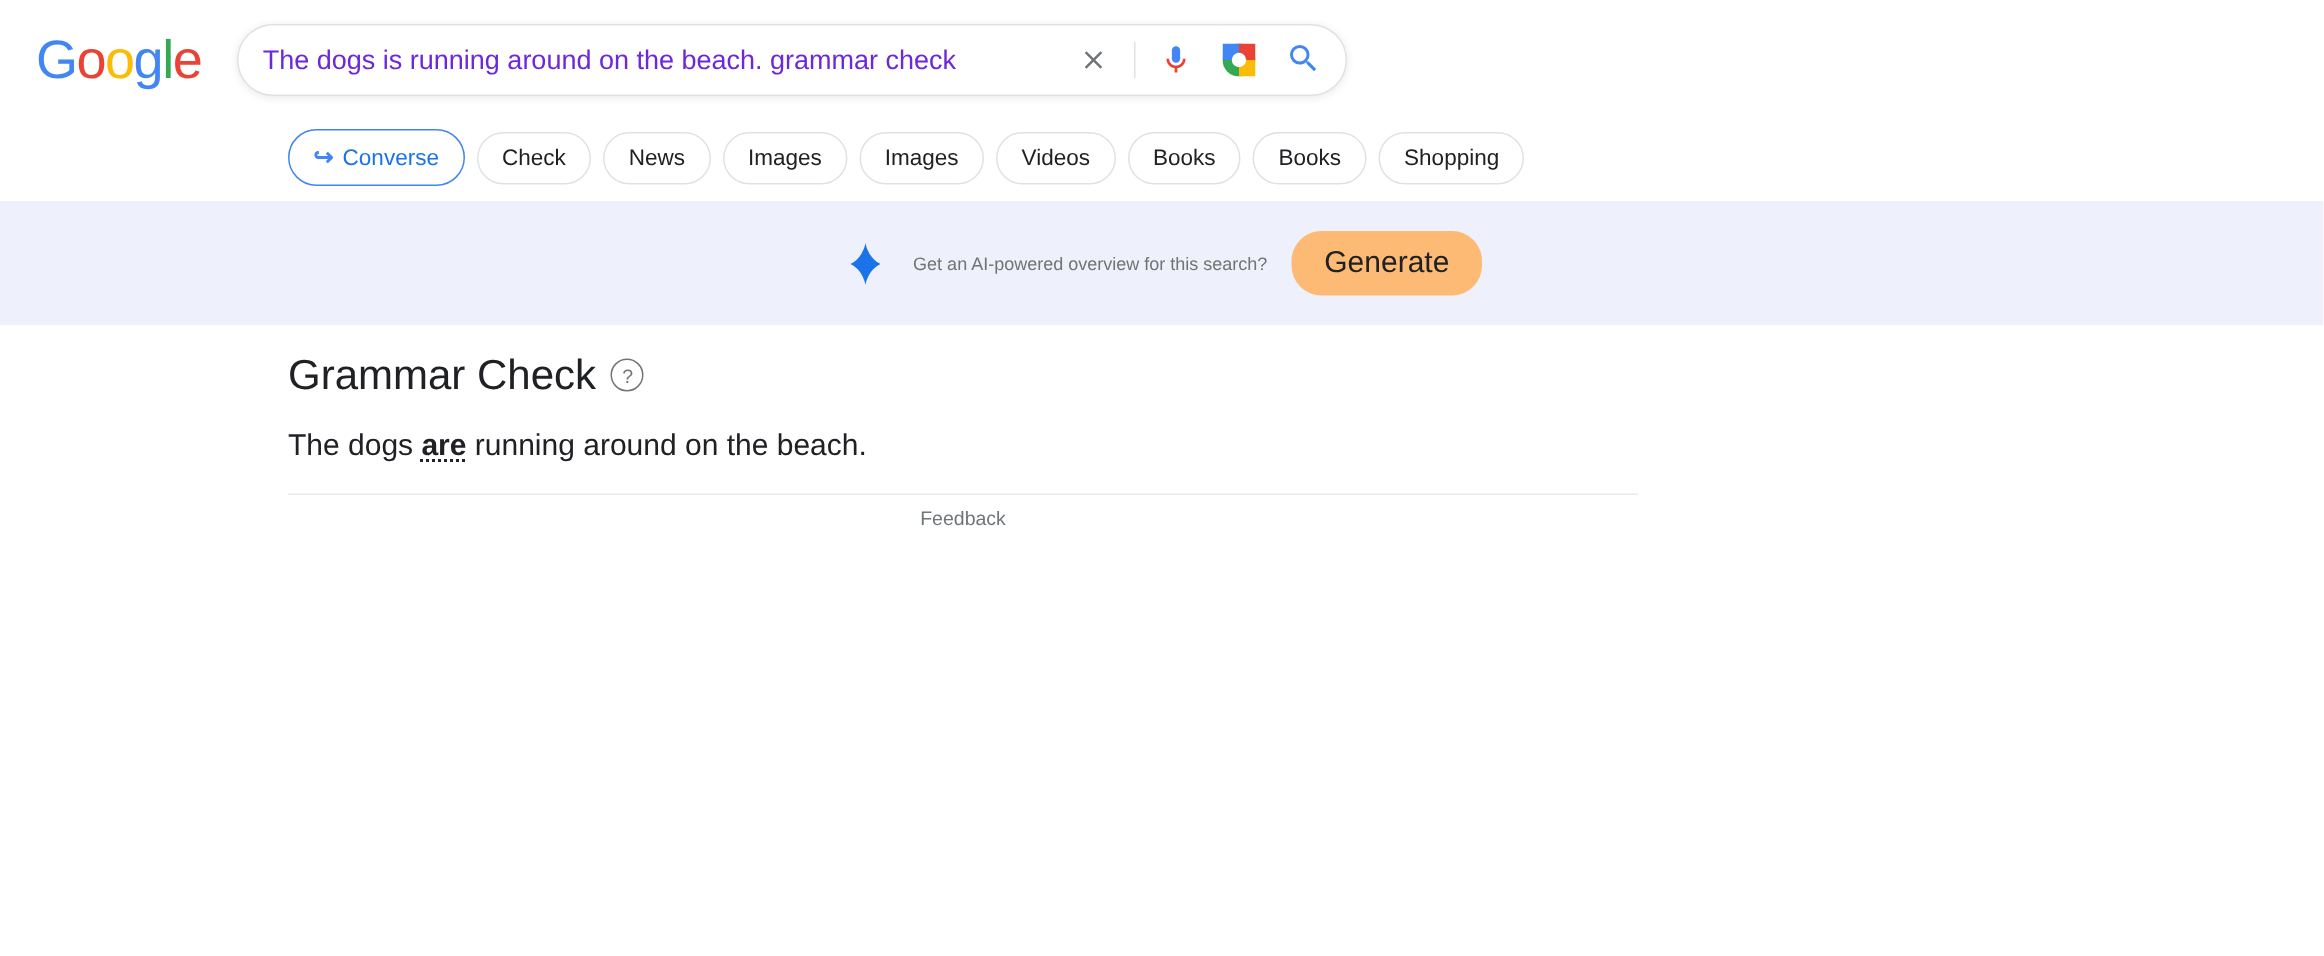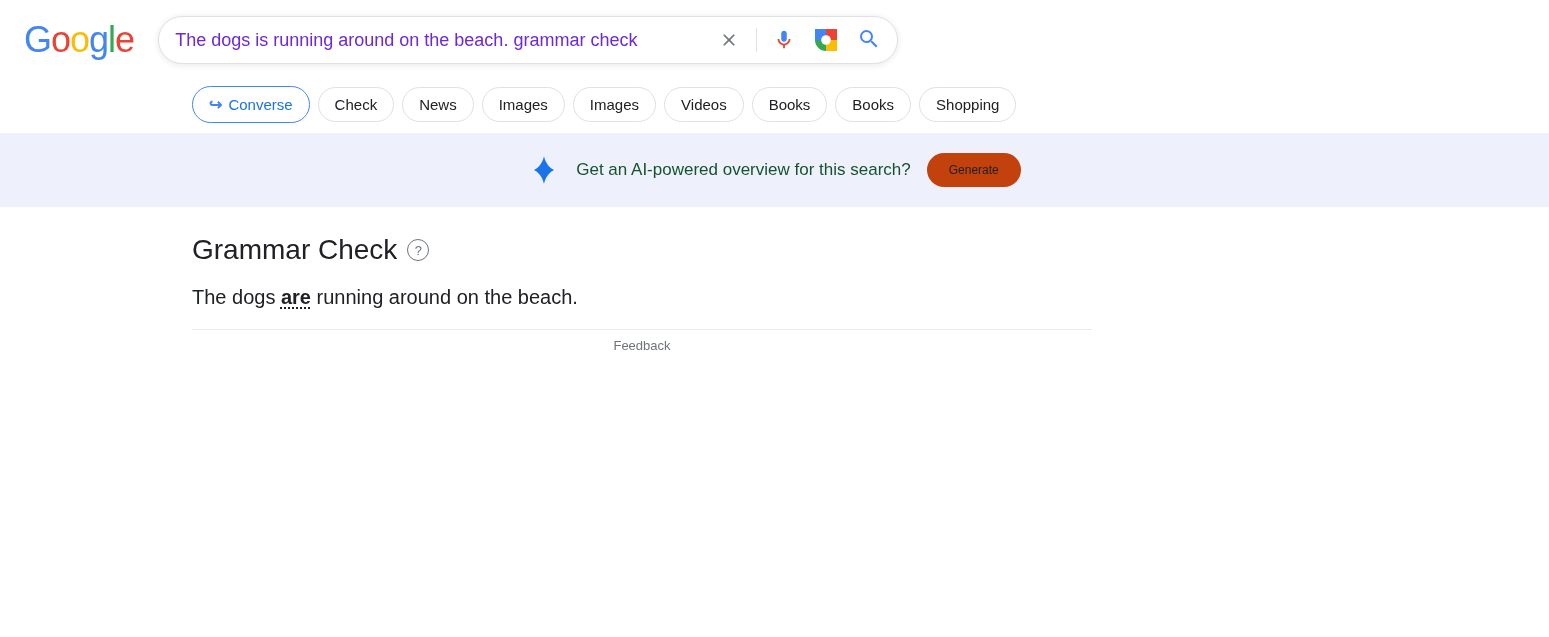--- a/index.html
+++ b/index.html
@@ -138,40 +138,40 @@
       width: 100%;
     }
 
     .ai-banner-inner {
       display: flex;
       align-items: center;
       gap: 16px;
     }
 
     .ai-banner-text {
-      font-size: 17px;
-      color: #14532d;
+      font-size: 12px;
+      color: #737373;
       font-weight: 500;
     }
 
     .generate-btn {
-      background: #c2410c;
+      background: #fdba74;
       border: none;
       border-radius: 20px;
       padding: 10px 22px;
-      font-size: 12px;
+      font-size: 20px;
       color: #202124;
       cursor: pointer;
       font-weight: 400;
     }
 
     
     .results-area {
       background: #fff;
-      padding: 27px 0 32px 192px;
+      padding: 17px 0 32px 192px;
       min-height: 240px;
     }
 
     .grammar-title {
       font-size: 28px;
       font-weight: 400;
       color: #202124;
       display: flex;
       align-items: center;
       gap: 10px;

